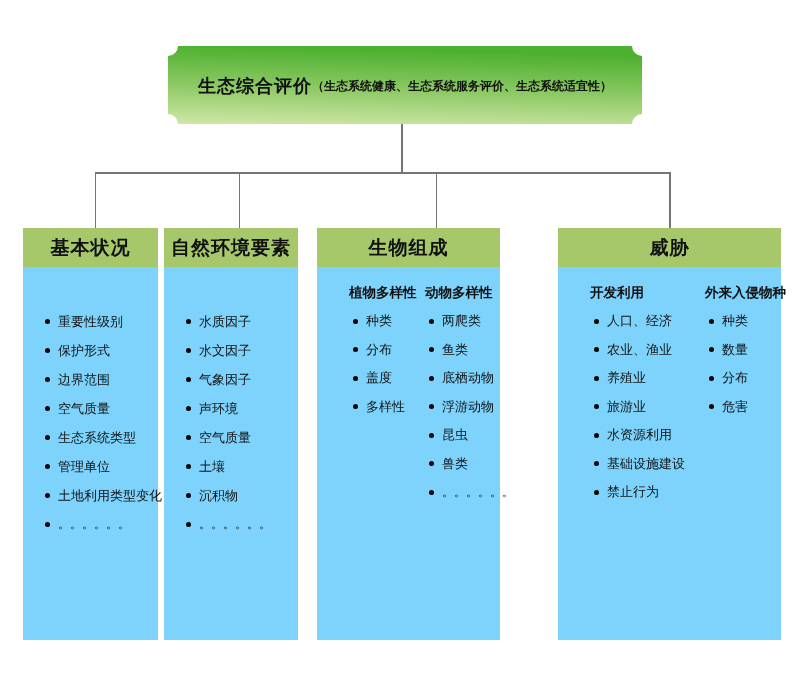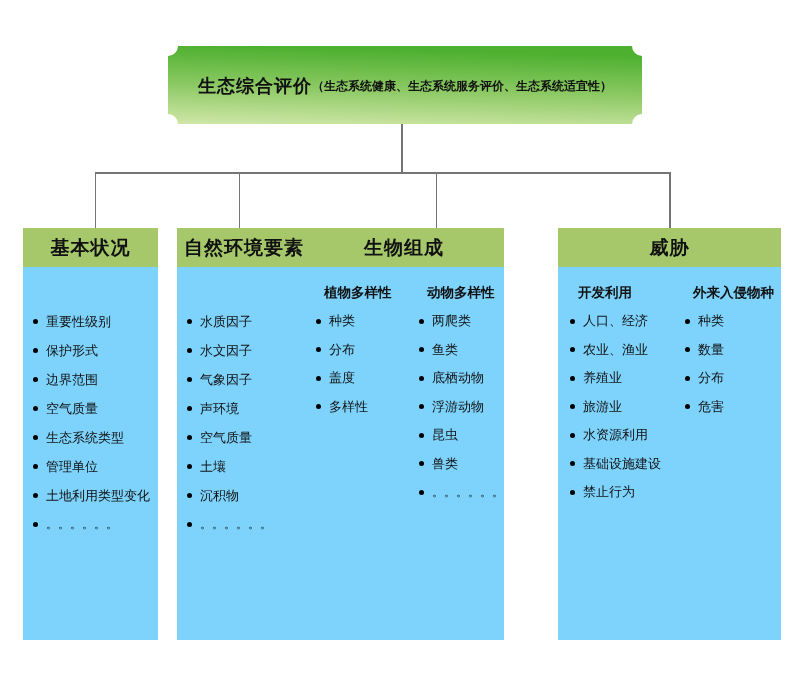--- a/index.html
+++ b/index.html
@@ -29,36 +29,36 @@
   .line.h{height:1.5px;}
 
   
   .panel{position:absolute;top:228px;height:412px;background:#7dd3fc;}
   .panel-header{
     height:39px;background:#a6c86b;
     display:flex;align-items:center;justify-content:center;
     font-size:19px;font-weight:bold;letter-spacing:1px;
   }
   .panel-1{left:23px;width:135px;}
-  .panel-2{left:177px;width:134px;}
-  .panel-3{left:304px;width:200px;}
+  .panel-2{left:164px;width:134px;}
+  .panel-3{left:317px;width:183px;}
   .panel-4{left:558px;width:223px;}
 
   
-  ul.blist{list-style:none;margin:0;padding:0;}
+  ul.blist{list-style:none;margin:12px;padding:0;}
   .panel-1 ul.blist,.panel-2 ul.blist{margin-top:40px;padding-left:10px;}
   ul.blist li{
     display:flex;align-items:center;gap:8px;
     height:29px;font-size:13px;white-space:nowrap;
   }
   .dot{flex:0 0 auto;width:5px;height:5px;border-radius:50%;background:#000;}
   .ellipsis-item{font-size:12px;letter-spacing:0;}
 
   
-  .panel-body{display:flex;padding:18px 0 0 12px;}
+  .panel-body{display:flex;padding:18px 0 0 24px;}
   .group{width:115px;}
   .group:last-child{width:auto;}
   .group-title{font-size:13.5px;font-weight:bold;padding-left:8px;height:16px;line-height:16px;white-space:nowrap;}
   .group ul.blist{margin-top:6px;}
   .group ul.blist li{height:28.5px;}
 </style>
 </head>
 <body>
 
 <div class="canvas">

